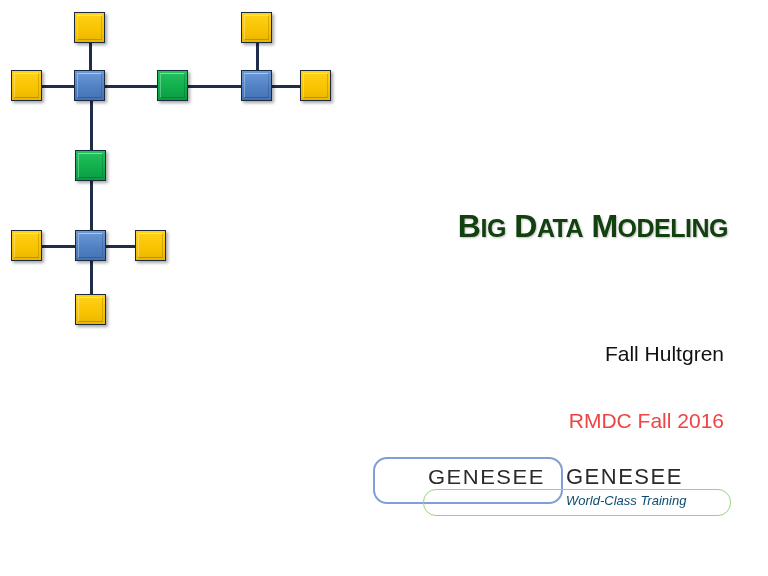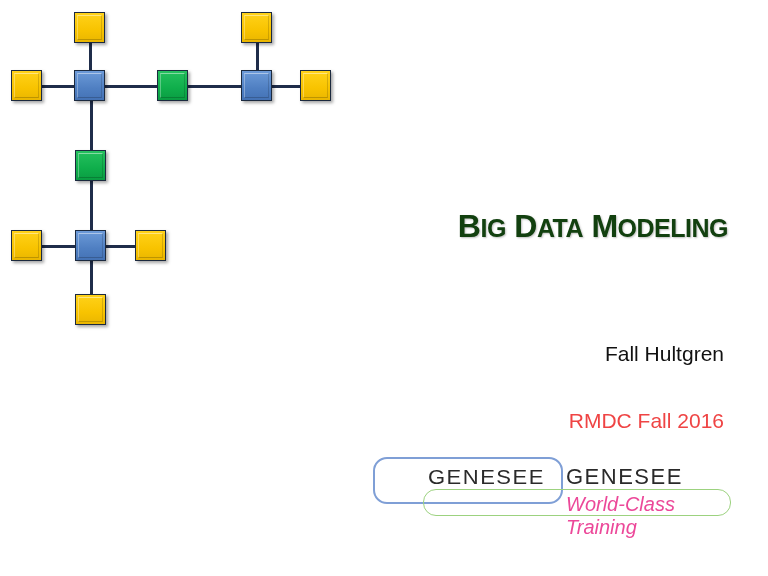--- a/index.html
+++ b/index.html
@@ -13,21 +13,21 @@
   .green { background:linear-gradient(180deg,#25c05e 0%,#0fae4b 60%,#0a9c42 100%); }
   .title { position:absolute; right:40px; top:208px; font-family:Liberation Sans, sans-serif; font-weight:bold; color:#12400f; font-size:32px; letter-spacing:-0.5px; white-space:nowrap; text-shadow:1px 1px 2px rgba(0,0,0,0.25); }
   .title .sc { font-size:25px; }
   .author { position:absolute; right:44px; top:342px; font-size:21px; color:#111; white-space:nowrap; }
   .event { position:absolute; right:44px; top:380px; font-size:21px; color:#ef4444; white-space:nowrap;margin-top:29px; }
   .logo { position:absolute; left:370px; top:454px; width:364px; height:66px; }
   .logo .box-blue { position:absolute; left:3px; top:3px; width:190px; height:47px; border:2px solid #7f9fd6; border-radius:14px; box-sizing:border-box; }
   .logo .box-green { position:absolute; left:53px; top:35px; width:308px; height:27px; border:1.5px solid #9cd27f; border-radius:13px; box-sizing:border-box; }
   .logo .w1 { position:absolute; left:58px; top:10px; font-size:22px; letter-spacing:1.5px; color:#2a2a2a; font-weight:normal; transform:scaleY(0.95); }
   .logo .w2 { position:absolute; left:196px; top:10px; font-size:22px; letter-spacing:1.5px; color:#2a2a2a; }
-  .logo .tag { position:absolute; left:196px; top:39px; font-size:20px; font-style:italic; color:#ec4899; }
+  .logo .tag { position:absolute; left:196px; top:39px; font-size:13px; font-style:italic; color:#0c4a6e; }
 </style>
 </head>
 <body>
 
 <div class="slide">
 
   <div class="line" style="left:89px; top:40px; width:3px; height:34px;"></div>
   <div class="line" style="left:40px; top:85px; width:36px; height:3px;"></div>
   <div class="line" style="left:104px; top:85px; width:56px; height:3px;"></div>
   <div class="line" style="left:187px; top:85px; width:56px; height:3px;"></div>

